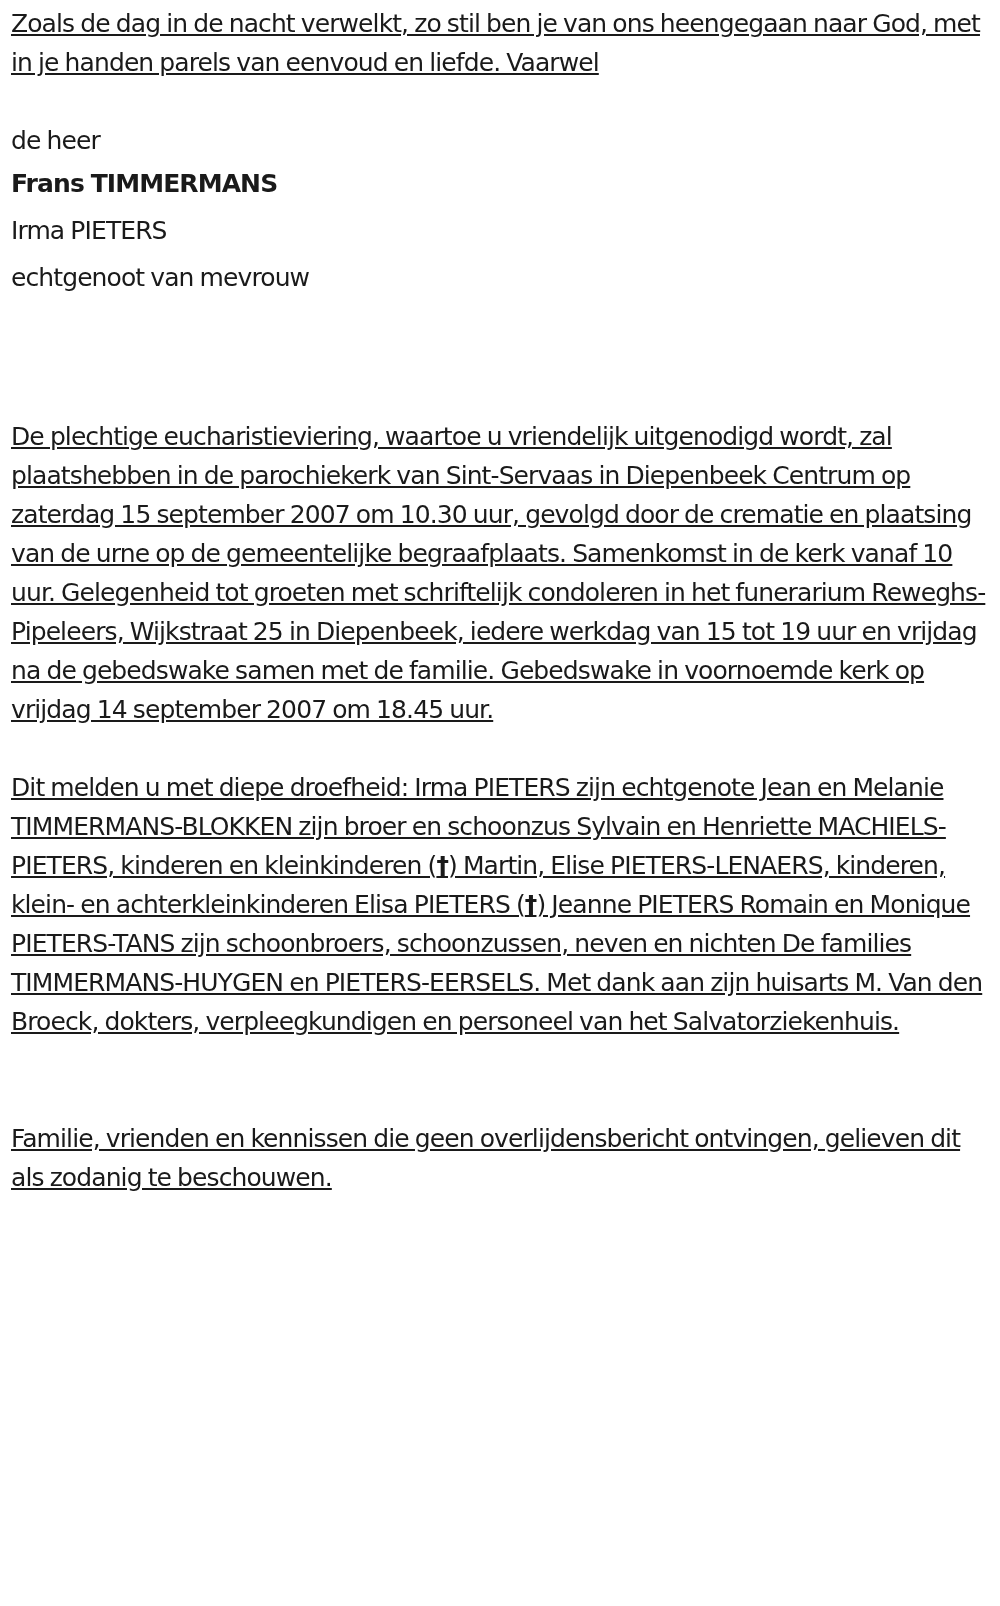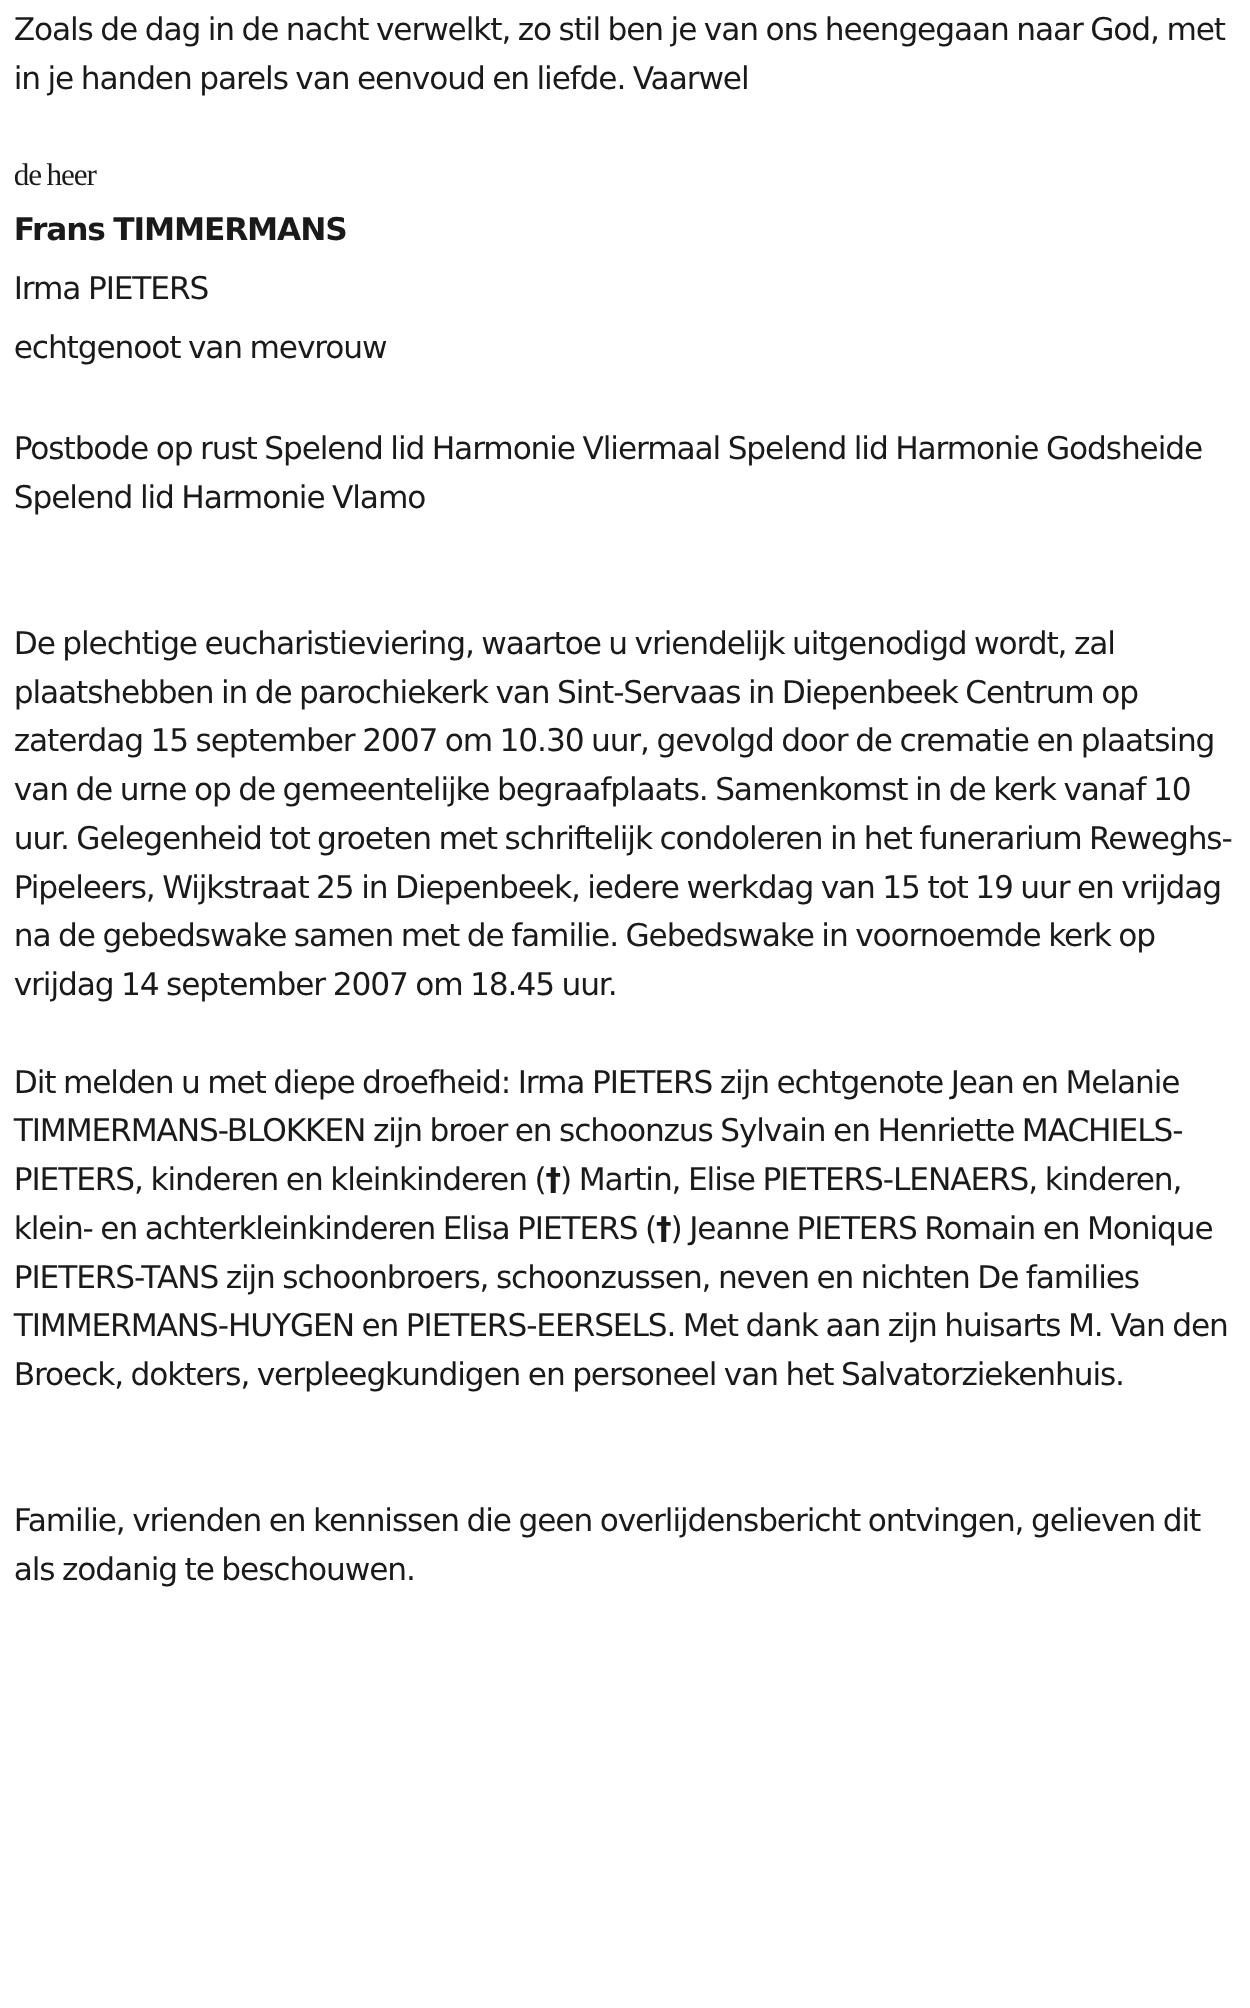--- a/index.html
+++ b/index.html
@@ -16,47 +16,47 @@
       font-size: 25px;
       letter-spacing: -0.9px;
       word-spacing: -1px;
     }
     .page {
       padding: 4px 10px 0 11px;
     }
     .p {
       margin: 0;
       line-height: 39px;
+      text-decoration: underline;
     }
     .gap-big { height: 39px; }
     .gap { height: 38px; }
     .single {
       line-height: 47px;
       margin: 0;
     }
     .bold { font-weight: bold; }
     .dagger { font-weight: bold; }
   </style>
 </head>
 <body>
 
 <div class="page">
 
   <p class="p">Zoals de dag in de nacht verwelkt, zo stil ben je van ons heengegaan naar God, met in je handen parels van eenvoud en liefde. Vaarwel</p>
 
   <div class="gap-big"></div>
 
-  <p class="single" style="line-height:39px;margin-top:0;font-family:Liberation Serif, serif;">de heer</p>
+  <p class="single" style="line-height:39px;margin-top:0;">de heer</p>
   <p class="single bold">Frans TIMMERMANS</p>
   <p class="single">Irma PIETERS</p>
   <p class="single">echtgenoot van mevrouw</p>
 
   <div class="gap"></div>
 
-  <p class="p">Postbode op rust Spelend lid Harmonie Vliermaal Spelend lid Harmonie Godsheide Spelend lid Harmonie Vlamo</p>
 
   <div class="gap-big"></div>
 
 
   <div class="gap-big"></div>
 
   <p class="p">De plechtige eucharistieviering, waartoe u vriendelijk uitgenodigd wordt, zal plaatshebben in de parochiekerk van Sint-Servaas in Diepenbeek Centrum op zaterdag 15 september 2007 om 10.30 uur, gevolgd door de crematie en plaatsing van de urne op de gemeentelijke begraafplaats. Samenkomst in de kerk vanaf 10 uur. Gelegenheid tot groeten met schriftelijk condoleren in het funerarium Reweghs-Pipeleers, Wijkstraat 25 in Diepenbeek, iedere werkdag van 15 tot 19 uur en vrijdag na de gebedswake samen met de familie. Gebedswake in voornoemde kerk op vrijdag 14 september 2007 om 18.45 uur.</p>
 
   <div class="gap-big"></div>
 

